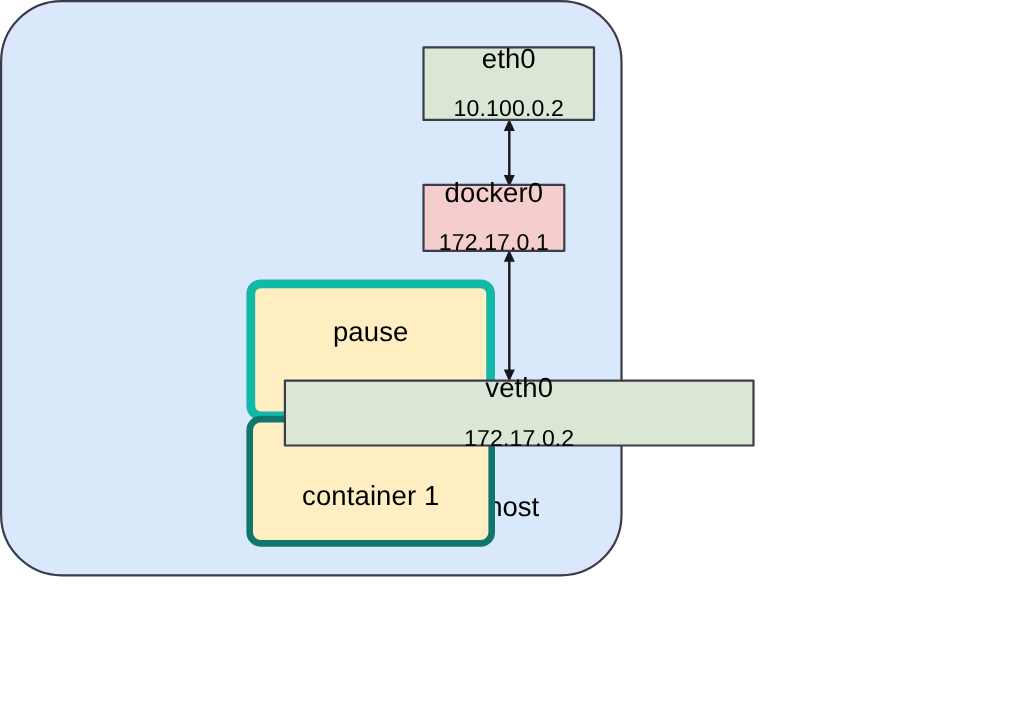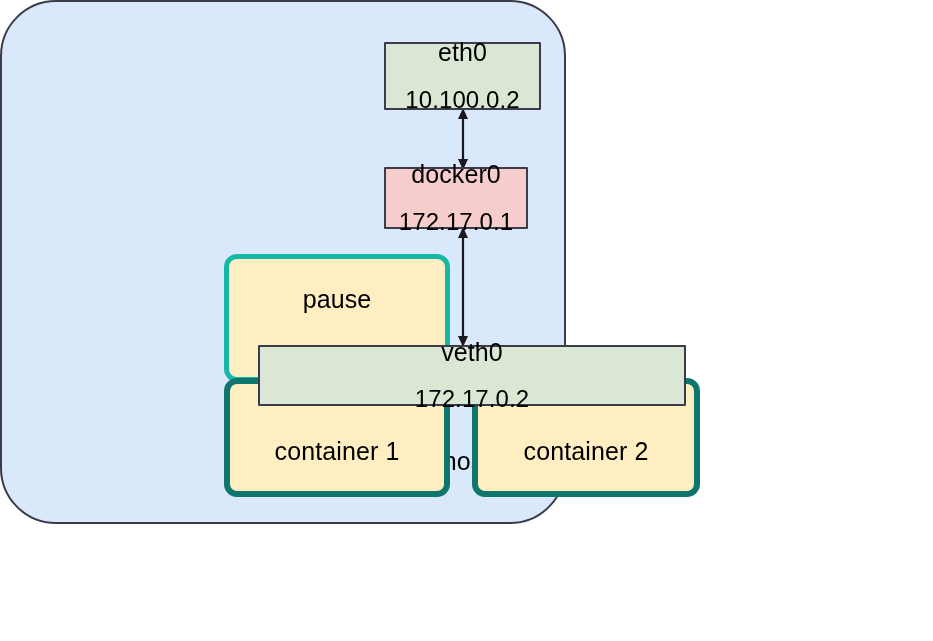--- a/index.html
+++ b/index.html
@@ -31,21 +31,21 @@
     color: #000000;
     text-align: center;
     line-height: 1.18;
   }
   .node .title {
     font-size: 25px;
     letter-spacing: 0.1px;
     white-space: nowrap;
   }
   .node .subtitle {
-    font-size: 24px;
+    font-size: 21px;
     letter-spacing: 0.1px;
     white-space: nowrap;
     margin-top: 18px;
   }
 
   
   #host-container {
     left: 180px;
     top: 75px;
     width: 562px;
@@ -67,21 +67,21 @@
     z-index: 2;
   }
 
   
   #pause-box {
     left: 224px;
     top: 254px;
     width: 226px;
     height: 128px;
     background: #ffeec2;
-    border: 5px solid #14b8a6;
+    border: 8px solid #14b8a6;
     border-radius: 13px;
     justify-content: flex-start;
     padding-top: 26px;
     z-index: 3;
   }
 
   
   .container-box {
     background: #ffeec2;
     border: 6px solid #0f766e;
@@ -114,21 +114,21 @@
   #eth0-box {
     left: 384px;
     top: 42px;
     width: 157px;
     height: 68px;
     z-index: 6;
   }
   #docker0-box {
     left: 384px;
     top: 167px;
-    width: 144px;
+    width: 130px;
     height: 62px;
     z-index: 6;
   }
   #veth0-box {
     left: 258px;
     top: 345px;
     width: 428px;
     height: 61px;
     z-index: 6;
   }
@@ -171,23 +171,20 @@
   </div>
 
   <div id="pause-box" class="node">
     <div class="title">pause</div>
   </div>
 
   <div id="container-1-box" class="node container-box">
     <div class="title">container 1</div>
   </div>
 
-  <div id="container-2-box" class="node container-box">
-    <div class="title">container 2</div>
-  </div>
 
   <svg id="arrow-eth0-docker0" class="arrow-svg" viewBox="0 0 30 62">
     <line class="arrow-line" x1="15" y1="8" x2="15" y2="54"></line>
     <polygon class="arrow-head" points="15,0 20,11 10,11"></polygon>
     <polygon class="arrow-head" points="15,62 20,51 10,51"></polygon>
   </svg>
 
   <svg id="arrow-docker0-veth0" class="arrow-svg" viewBox="0 0 30 120">
     <line class="arrow-line" x1="15" y1="8" x2="15" y2="112"></line>
     <polygon class="arrow-head" points="15,0 20,11 10,11"></polygon>

